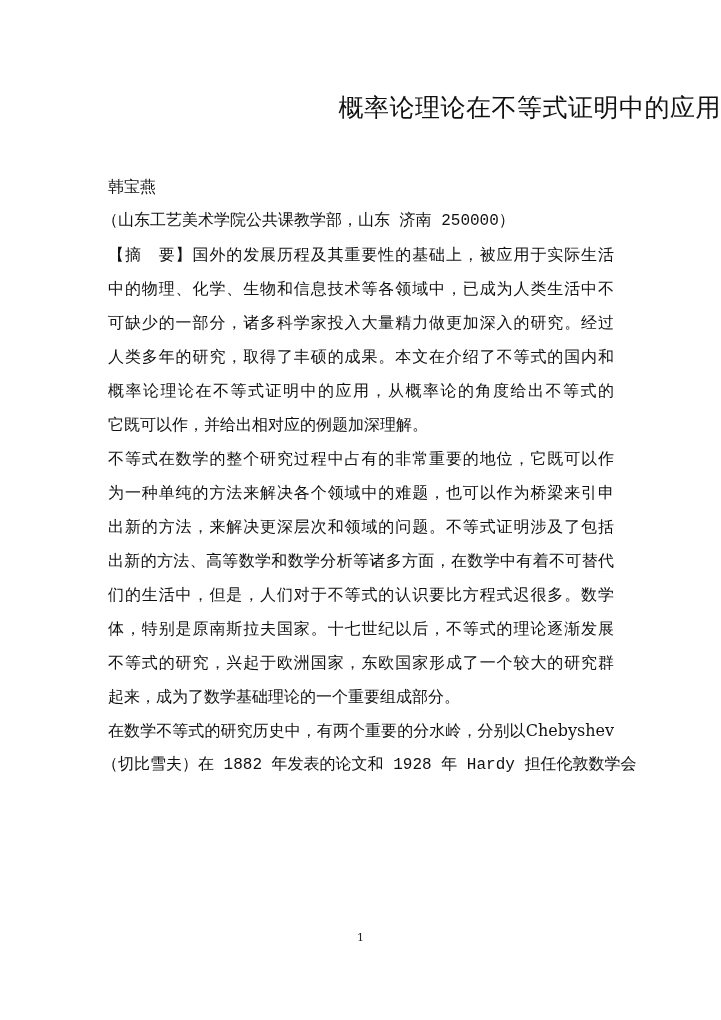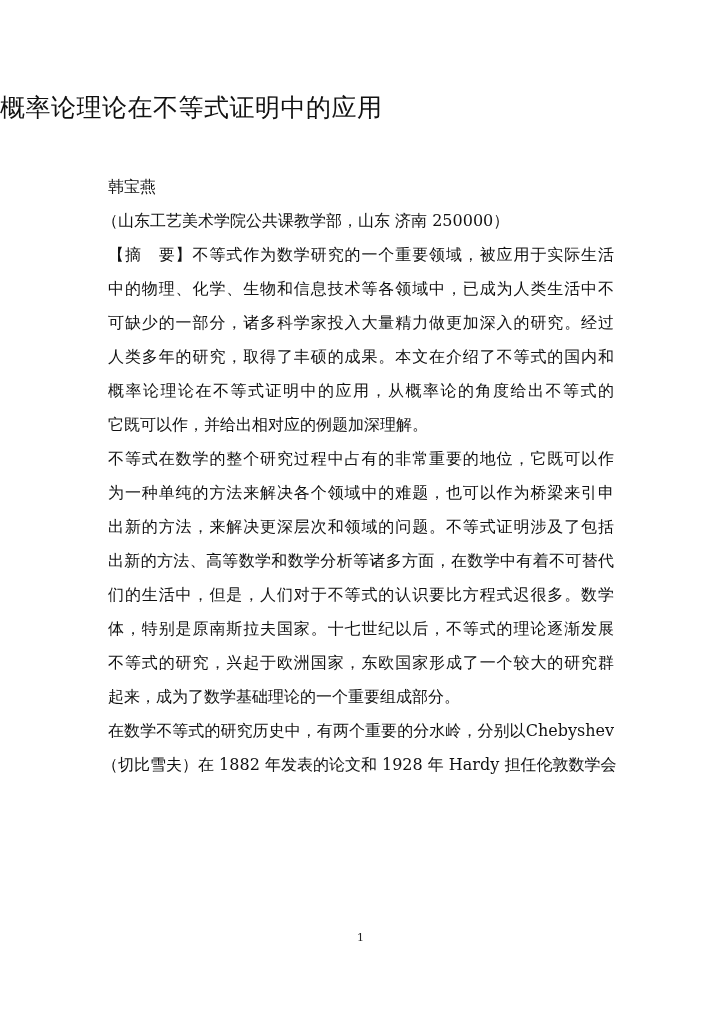--- a/index.html
+++ b/index.html
@@ -20,21 +20,21 @@
       left: 0; top: 0;
       width: 721px;
       height: 1020px;
       background: #ffffff;
     }
     .title {
       position: absolute;
       left: 0;
       top: 89px;
       width: 721px;
-      text-align: left;
+      text-align: right;
       font-size: 25px;
       line-height: 38px;
       letter-spacing: 0.5px;
       color: #111;
     }
     .body-block {
       position: absolute;
       left: 108px;
       top: 170px;
       width: 506px;
@@ -48,20 +48,21 @@
       text-align: justify;
       text-align-last: justify;
       color: #111;
     }
     .line.left {
       text-align: right;
       text-align-last: left;
     }
     .line.indent-paren {
       margin-left: -6px;
+      font-family: Liberation Mono, monospace;
     }
     .kw-label {
       display: inline-block;
       width: 66px;
     }
     .abs-label {
       font-weight: normal;
     }
     .page-number {
       position: absolute;
@@ -80,21 +81,21 @@
 <div class="page">
 
   <div class="title">概率论理论在不等式证明中的应用</div>
 
   <div class="body-block">
 
     <span class="line left">韩宝燕</span>
 
     <span class="line left indent-paren">（山东工艺美术学院公共课教学部，山东 济南 250000）</span>
 
-    <span class="line"><span class="abs-label">【摘　要】</span><span>不等式作为数学研究的一个重要领域，被应用于实际生活</span></span>
+    <span class="line"><span class="abs-label">【摘　要】</span><span>国外的发展历程及其重要性的基础上，被应用于实际生活</span></span>
     <span class="line">中的物理、化学、生物和信息技术等各领域中，已成为人类生活中不</span>
     <span class="line">可缺少的一部分，诸多科学家投入大量精力做更加深入的研究。经过</span>
     <span class="line">人类多年的研究，取得了丰硕的成果。本文在介绍了不等式的国内和</span>
     <span class="line">概率论理论在不等式证明中的应用，从概率论的角度给出不等式的</span>
     <span class="line left">它既可以作，并给出相对应的例题加深理解。</span>
 
 
     <span class="line">不等式在数学的整个研究过程中占有的非常重要的地位，它既可以作</span>
     <span class="line">为一种单纯的方法来解决各个领域中的难题，也可以作为桥梁来引申</span>
     <span class="line">出新的方法，来解决更深层次和领域的问题。不等式证明涉及了包括</span>

